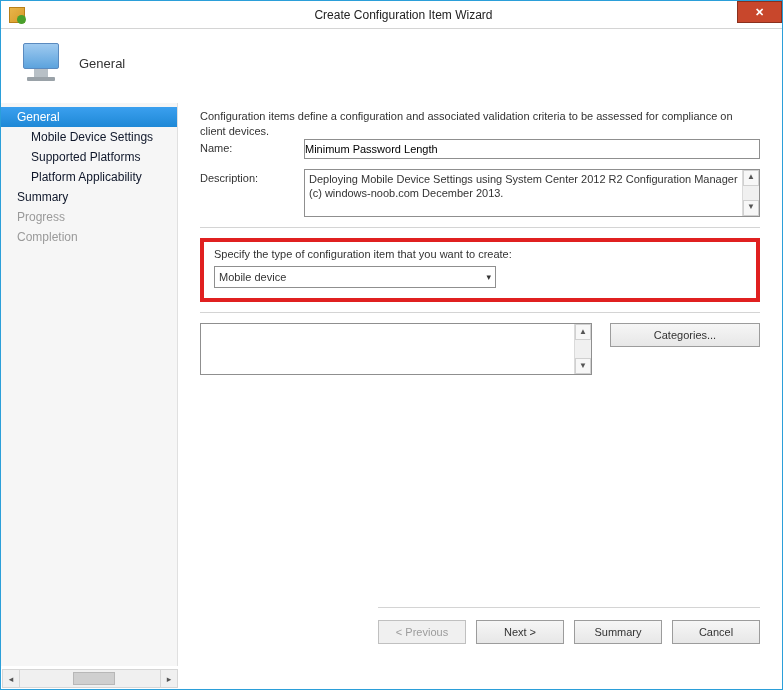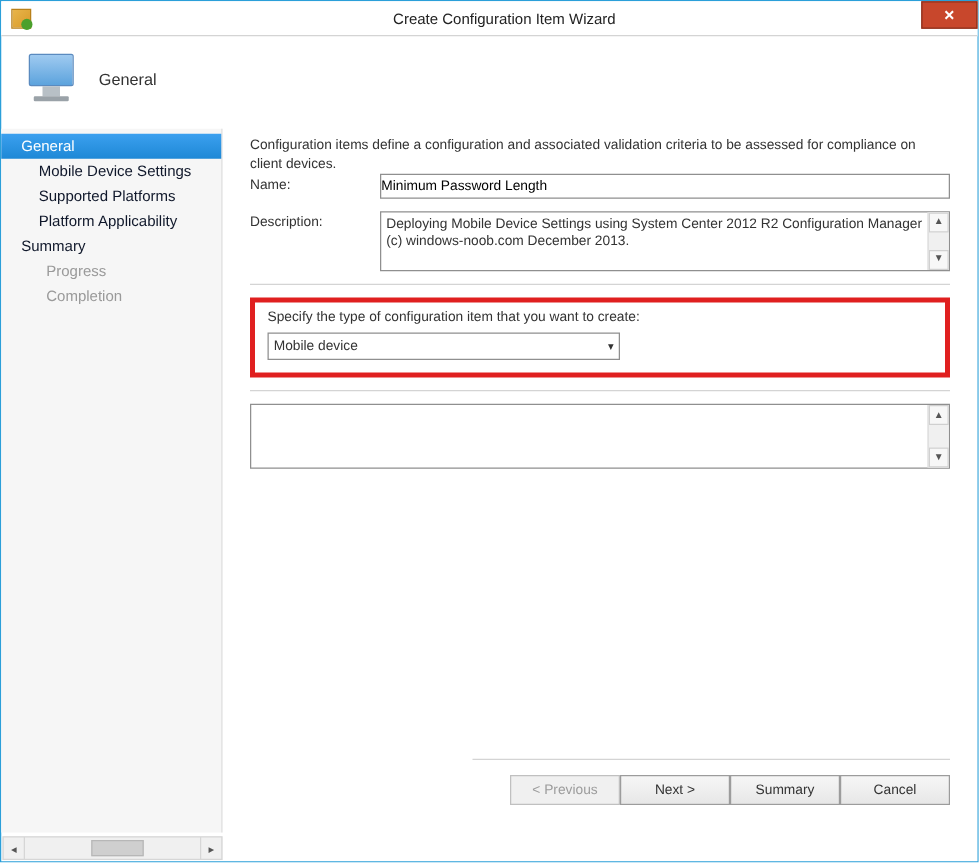--- a/index.html
+++ b/index.html
@@ -127,21 +127,20 @@
     }
     .sidebar .nav-item.selected {
       background: linear-gradient(#3ba0ef,#1e88d6);
       color: #fff;
     }
     .sidebar .nav-item.sub {
       padding-left: 30px;
     }
     .sidebar .nav-item.disabled {
       color: #9a9a9a;
-      margin-left: 20px;
     }
     .content {
       flex: 1;
       padding: 6px 22px 12px 22px;
       color: #333;
       position: relative;
     }
     .page-title {
       color: #1e6fb7;
       font-size: 17px;
@@ -294,20 +293,21 @@
     .categories-btn {
       width: 150px;
     }
     .footer {
       position: absolute;
       bottom: 22px;
       right: 22px;
       left: 200px;
       display: flex;
       justify-content: flex-end;
+      gap: 10px;
       padding-top: 12px;
       border-top: 1px solid #d4d4d4;
     }
     .footer .btn {
       width: 88px;
     }
     .bottom-scroll {
       position: absolute;
       left: 1px;
       bottom: 1px;
@@ -419,20 +419,23 @@
 
       <div class="divider"></div>
 
       <div class="categories-row">
         <div class="categories-list">
           <div class="list-scroll">
             <div class="arrow">▲</div>
             <div class="arrow">▼</div>
           </div>
         </div>
+        <div class="btn categories-btn">
+          <span>Categories...</span>
+        </div>
       </div>
 
       <div class="footer">
         <div class="btn disabled">
             <span>&lt; Previous</span>
           </div>
         <div class="btn">
             <span>Next &gt;</span>
           </div>
         <div class="btn">

